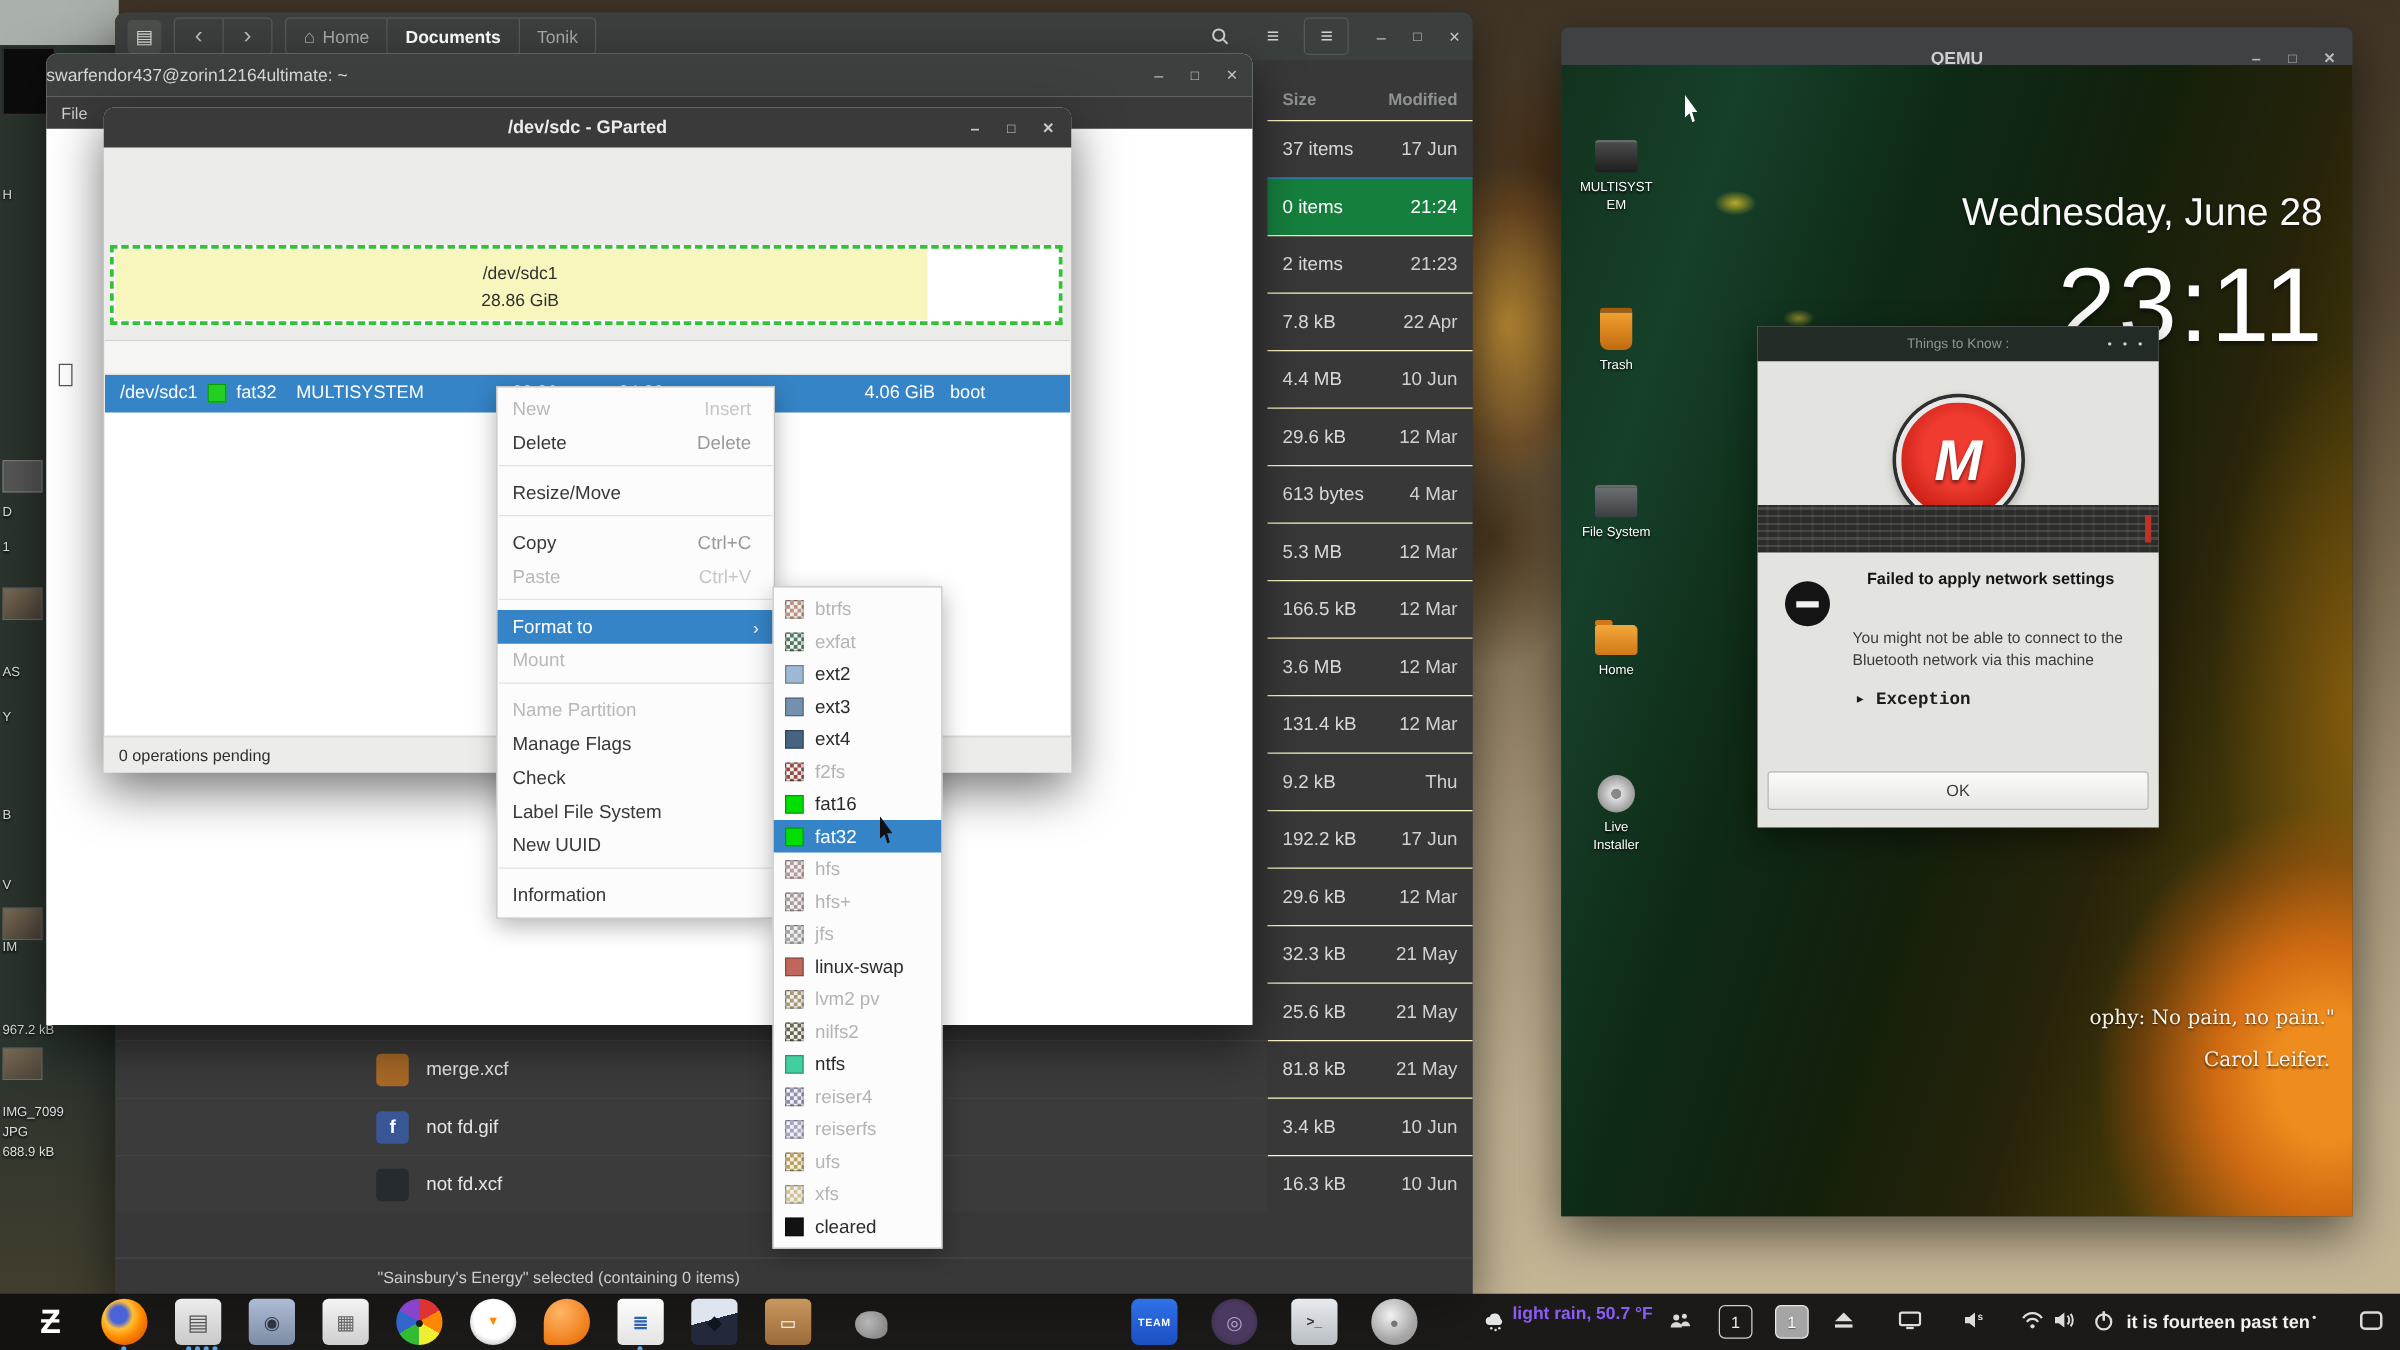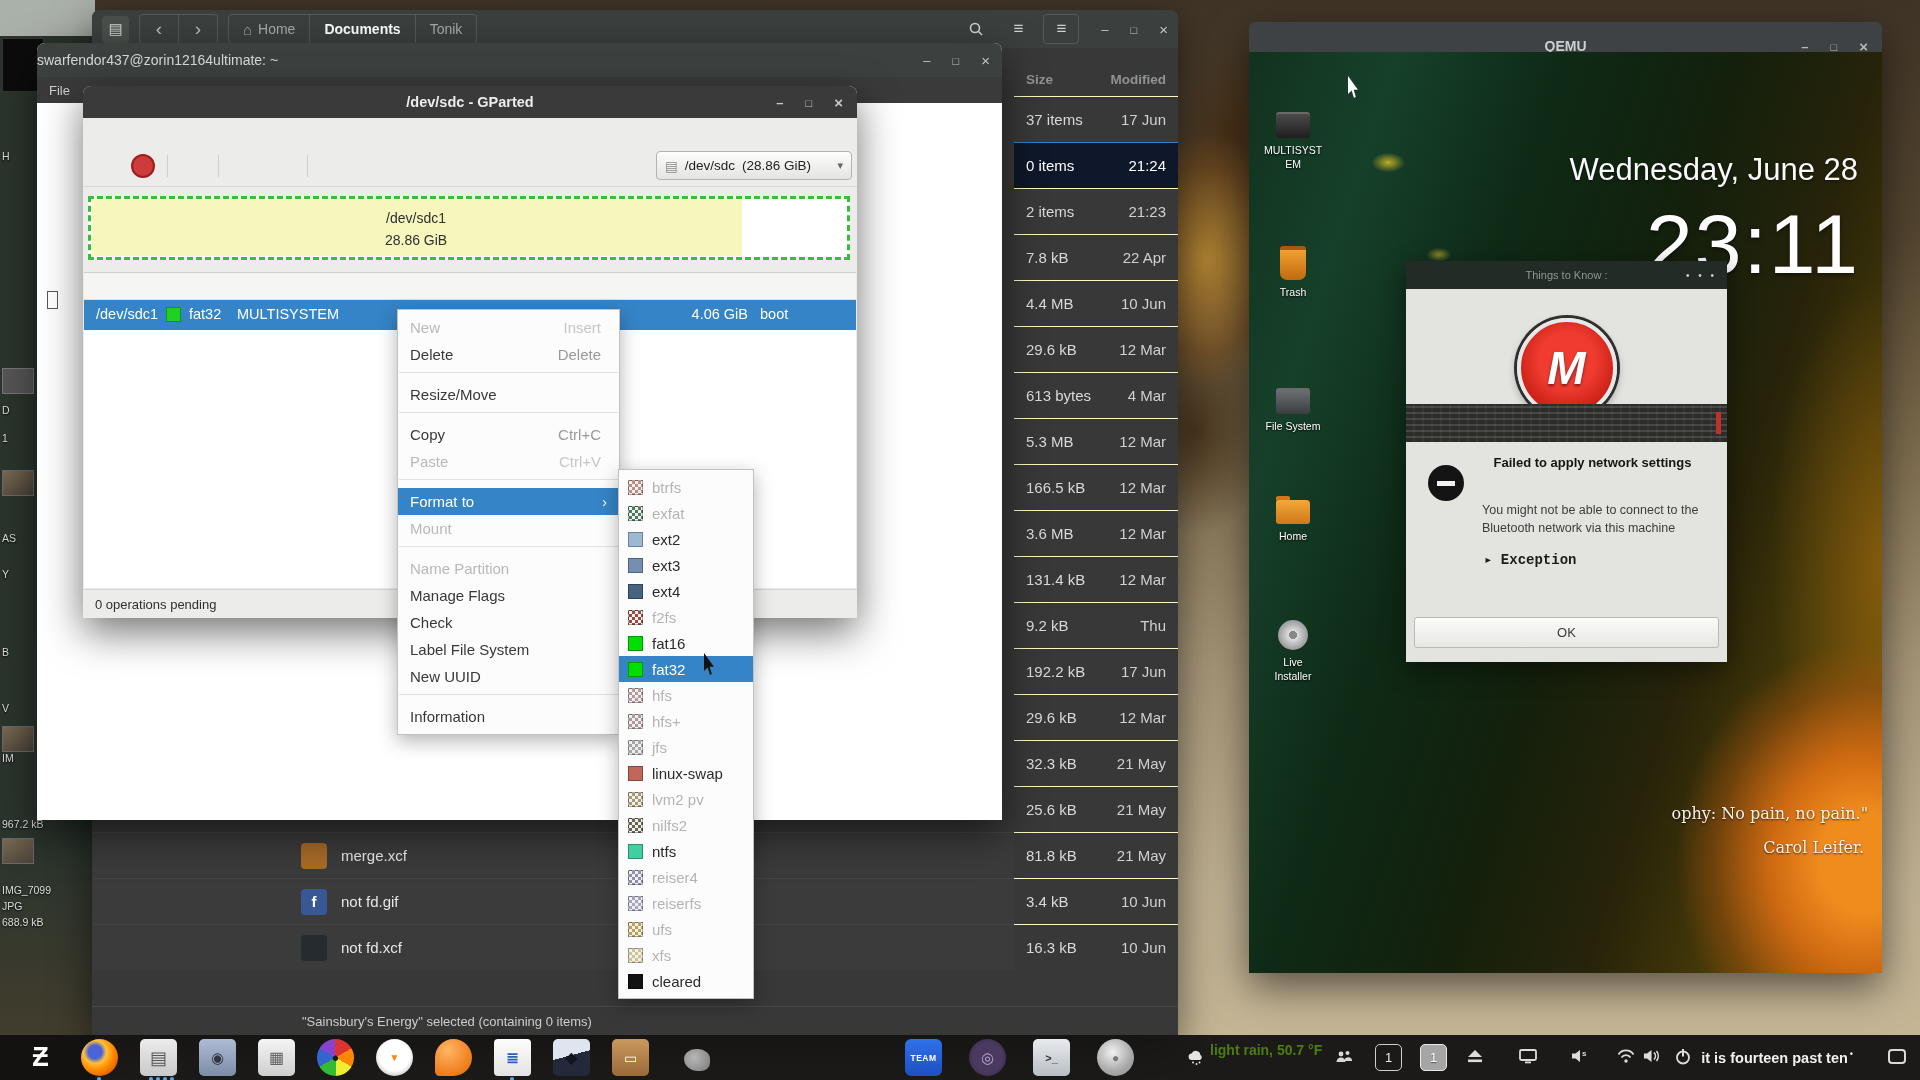--- a/index.html
+++ b/index.html
@@ -49,21 +49,21 @@
   .fm-right-tools{margin-left:auto;display:flex;align-items:center;gap:8px;}
   .sqbtn{width:34px;height:28px;display:flex;align-items:center;justify-content:center;color:#cfd3d0;font-size:17px;}
   .sqbtn.bordered{border:1px solid #545a57;border-radius:4px;}
   .hamico::before{content:"≡";}
   .fm-wc{margin-left:14px;}
   .fm-rightpanel{position:absolute;top:52px;right:0;width:164px;bottom:28px;background:#383838;}
   .fm-colhead{height:34px;display:flex;align-items:center;padding:0 12px;color:#8f938f;font-size:13.5px;font-weight:bold;}
   .fm-colhead .mod{margin-left:auto;}
   .frow{height:45px;display:flex;align-items:center;padding:0 12px;border-top:1px solid #fef9c3;color:#d9d9d9;font-size:15px;box-sizing:content-box;}
   .frow .mod{margin-left:auto;color:#d0d0d0;}
-  .frow.selected{background:#0f172a;border-color:#3b7cc4;color:#fff;}
+  .frow.selected{background:#15803d;border-color:#3b7cc4;color:#fff;}
   .frow.selected .mod{color:#fff;}
   .fm-files{position:absolute;inset:0;}
   .fm-file{position:absolute;left:1px;width:921px;height:46px;border-top:1px solid #454545;background:#3b3b3b;
     display:flex;align-items:center;padding-left:208px;gap:14px;color:#e6e6e6;font-size:15px;box-sizing:border-box;}
   .ficon{width:26px;height:26px;border-radius:4px;display:flex;align-items:center;justify-content:center;
     color:#fff;font-weight:bold;font-size:15px;flex:0 0 26px;}
   .fm-status{position:absolute;left:0;right:0;bottom:0;height:28px;border-top:1px solid #474747;background:#383838;
     display:flex;align-items:center;padding-left:210px;color:#cdcdcd;font-size:13px;}
 
   
@@ -198,21 +198,21 @@
   .k-inkscape{background:linear-gradient(165deg,#dfe5ee 0 45%,#23283a 45%);border-radius:5px;color:#11151f;font-size:16px;}
   .k-paint{background:linear-gradient(#c9985f,#9a6a3a);border-radius:5px;color:#fff;font-size:14px;}
   .k-pet{width:26px;height:22px;top:14px;border-radius:50% 50% 40% 60%;background:radial-gradient(circle at 40% 40%,#b8b8b8,#7a7a7a);}
   .k-team{background:linear-gradient(#2f72e8,#1c4fc2);border-radius:6px;color:#fff;}
   .k-team .tlabel{display:block;font-size:8.5px;font-weight:bold;letter-spacing:.5px;}
   .k-tor{border-radius:50%;color:#b9a6d4;font-size:15px;background:radial-gradient(circle at 50% 50%,#4a3a5f 0 55%,#2c2240);}
   .k-term{background:linear-gradient(#e8ebee,#b9bec3);border-radius:5px;color:#333;font-size:11px;font-weight:bold;}
   .k-rec{border-radius:50%;color:#777;font-size:12px;background:radial-gradient(circle at 42% 36%,#f2f2f2,#a8a8a8 60%,#8a8a8a);}
   .tdot{position:absolute;top:42px;width:4px;height:4px;border-radius:50%;background:#5aa7e8;}
   .trayico{position:absolute;top:13px;}
-  .tr-wtext{position:absolute;left:1210px;top:0;height:29px;display:flex;align-items:center;font-size:14px;font-weight:bold;color:#4d7c0f;}
+  .tr-wtext{position:absolute;left:1210px;top:0;height:29px;display:flex;align-items:center;font-size:14px;font-weight:bold;color:#8b5cf6;}
   .ws{position:absolute;top:9px;width:27px;height:27px;border:1.5px solid #cfcfcf;border-radius:5px;
     display:flex;align-items:center;justify-content:center;font-size:13px;color:#ececec;box-sizing:border-box;}
   .ws2{background:rgba(190,190,190,.85);color:#fff;border-color:#e8e8e8;text-shadow:0 1px 1px #555;}
   .tr-clock{position:absolute;right:67px;top:0;height:45px;display:flex;align-items:center;font-size:14.5px;font-weight:bold;color:#f0f0f0;}
   .tr-clock .cdot{font-size:9px;margin-left:2px;margin-top:-8px;}
   .tr-showdesk{position:absolute;left:1888px;top:14px;width:18px;height:15px;border:2px solid #d9d9d9;border-radius:4px;box-sizing:border-box;}
 </style>
 </head>
 <body>
 
@@ -419,41 +419,20 @@
     </div>
     <div class="gp-menu">
 
     <span></span>
         <span></span>
         <span></span>
         <span></span>
         <span></span>
         <span></span>
       </div>
-    <div class="gp-tools">
-      <div style="display:flex;align-items:center;gap:12px;">
-
-      <span class="tbi k-new" style="color: rgb(194, 194, 178);"></span>
-          <span class="tbi k-del"></span>
-          <span class="tbi sep"></span>
-          <span class="tbi k-resize" style="color: rgb(181, 181, 181);"></span>
-          <span class="tbi sep"></span>
-          <span class="tbi k-copy" style="color: rgb(181, 181, 181);"></span>
-          <span class="tbi k-paste" style="color: rgb(192, 176, 144);"></span>
-          <span class="tbi sep"></span>
-          <span class="tbi k-undo" style="color: rgb(200, 168, 104);"></span>
-          <span class="tbi k-apply" style="color: rgb(58, 163, 58);"></span>
-        </div>
-      <div class="gp-combo">
-        <span class="drv"></span>
-        <span>/dev/sdc</span>
-        <span>(28.86 GiB)</span>
-        <span class="chev"></span>
-      </div>
-    </div>
     <div class="gp-bar">
       <div class="gp-used"></div>
       <div class="gp-barlabel">
         <div>/dev/sdc1</div>
         <div>28.86 GiB</div>
       </div>
     </div>
     <div class="gp-table">
       <div class="gp-thead">
 

